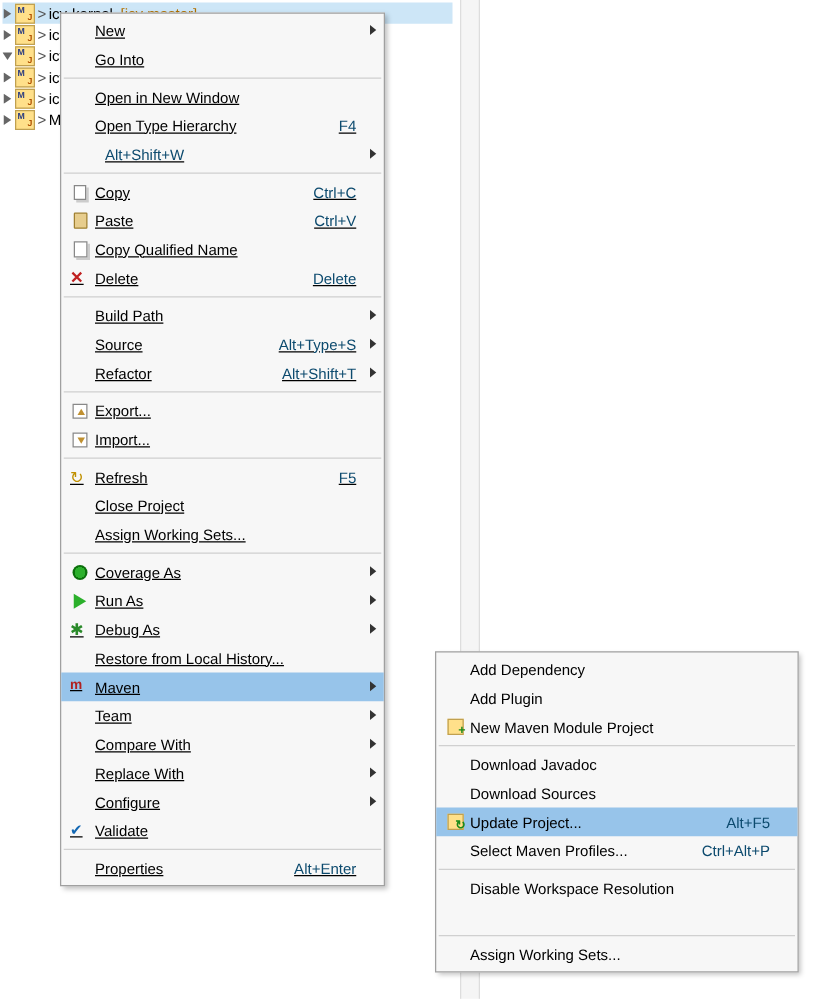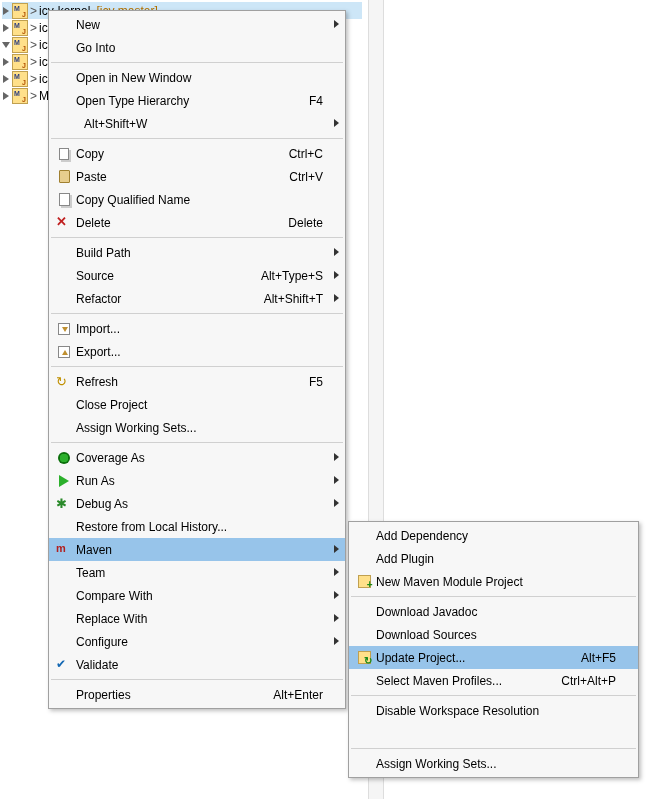--- a/index.html
+++ b/index.html
@@ -61,34 +61,34 @@
     border-right: 1px solid #ddd;
   }
   
   .menu {
     position: absolute;
     background: #f7f7f7;
     border: 1px solid #a0a0a0;
     box-shadow: 2px 2px 4px rgba(0,0,0,.25);
     padding: 2px 0;
   }
-  .menu-main { left: 48px; top: 10px; width: 298px; }
+  .menu-main { left: 48px; top: 10px; width: 260px; text-decoration: underline; }
   .menu-sub  { left: 348px; top: 521px; width: 291px; }
   .mi {
     display: flex;
     align-items: center;
     height: 23px;
     padding: 0 22px 0 3px;
     position: relative;
     cursor: default;
   }
   .mi.highlight { background: #97c4ea; }
   .mi .icon-slot { width: 24px; height: 16px; display: inline-flex; align-items: center; justify-content: center; }
   .mi .lbl { flex: 1; }
-  .mi .shortcut { color: #000000; margin-left: 8px; }
+  .mi .shortcut { color: #0c4a6e; margin-left: 8px; }
   .mi .sub { position: absolute; right: 6px; font-size: 9px; color: #333; }
   .sep { height: 1px; background: #d0d0d0; margin: 3px 2px; }
   
   .ic { width:16px; height:16px; display:inline-block; }
   .ic-copy { border:1px solid #888; background:#fff; box-shadow: 2px 2px 0 #ccc; width:10px; height:12px; }
   .ic-paste { width:11px; height:13px; background:#e7cd8d; border:1px solid #a08030; border-radius:1px; }
   .ic-delete { color:#c02020; font-weight:bold; font-size:13px; line-height:13px; }
   .ic-import { width:12px;height:12px;border:1px solid #888;background:#fff; position:relative;}
   .ic-import::after{content:"";position:absolute;left:3px;top:3px;width:0;height:0;border-left:3px solid transparent;border-right:3px solid transparent;border-top:5px solid #c09030;}
   .ic-export { width:12px;height:12px;border:1px solid #888;background:#fff; position:relative;}
@@ -245,29 +245,29 @@
     </div>
     <div class="mi">
       <span class="icon-slot"></span>
       <span class="lbl">Refactor</span>
       <span class="shortcut">Alt+Shift+T</span>
       <span class="sub"><span class="tri-right"></span></span>
     </div>
     <div class="sep"></div>
     <div class="mi">
       <span class="icon-slot">
+        <span class="ic ic-export"></span>
+      </span>
+      <span class="lbl">Export...</span>
+    </div>
+    <div class="mi">
+      <span class="icon-slot">
         <span class="ic ic-import"></span>
       </span>
       <span class="lbl">Import...</span>
-    </div>
-    <div class="mi">
-      <span class="icon-slot">
-        <span class="ic ic-export"></span>
-      </span>
-      <span class="lbl">Export...</span>
     </div>
     <div class="sep"></div>
     <div class="mi">
       <span class="icon-slot">
         <span class="ic ic-refresh">↻</span>
       </span>
       <span class="lbl">Refresh</span>
       <span class="shortcut">F5</span>
     </div>
     <div class="mi">

